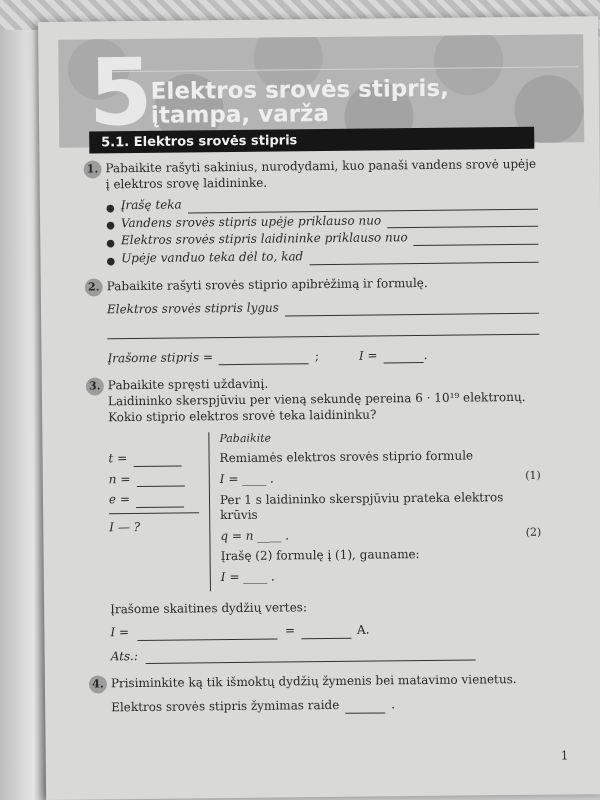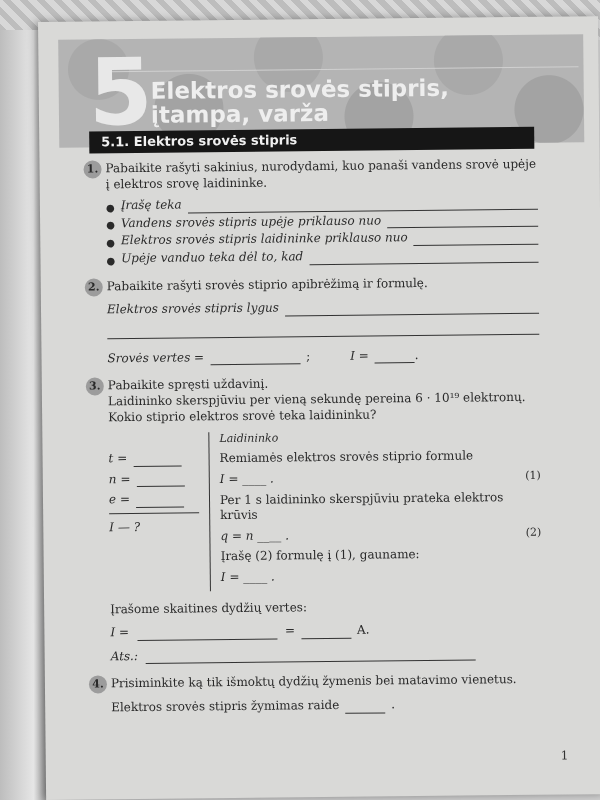--- a/index.html
+++ b/index.html
@@ -134,21 +134,21 @@
       <span class="task-num">2.</span>
       <div>Pabaikite rašyti srovės stiprio apibrėžimą ir formulę.</div>
       <div class="row">
         <span class="script">Elektros srovės stipris lygus</span>
         <span class="fill-line grow"></span>
       </div>
       <div class="row">
         <span class="fill-line grow" style="margin-left:0"></span>
       </div>
       <div class="row" style="margin-top:12px">
-        <span class="script">Srovės vertes =</span>
+        <span class="script">Įrašome stipris =</span>
         <span class="fill-line" style="width:90px;margin:0 6px"></span>
         <span style="margin-right:40px">;</span>
         <span class="script">I =</span>
         <span class="fill-line short" style="margin-left:6px"></span>
         <span>.</span>
       </div>
     </div>
 
     <div class="task">
       <span class="task-num">3.</span>
@@ -170,21 +170,21 @@
             <span class="fill-line"></span>
           </div>
           <div class="g-sep"></div>
           <div class="g-row">
             <span>I — ?</span>
           </div>
         </div>
         <div class="divider"></div>
         <div class="sol">
           <div class="line">
-            <span class="script" style="font-size:11px">Laidininko</span>
+            <span class="script" style="font-size:11px">Pabaikite</span>
           </div>
           <div class="line">
             <span>Remiamės elektros srovės stiprio formule</span>
             <span class="eqno"></span>
           </div>
           <div class="line">
             <span class="script">I = ____ .</span>
             <span class="eqno">(1)</span>
           </div>
           <div class="line">

